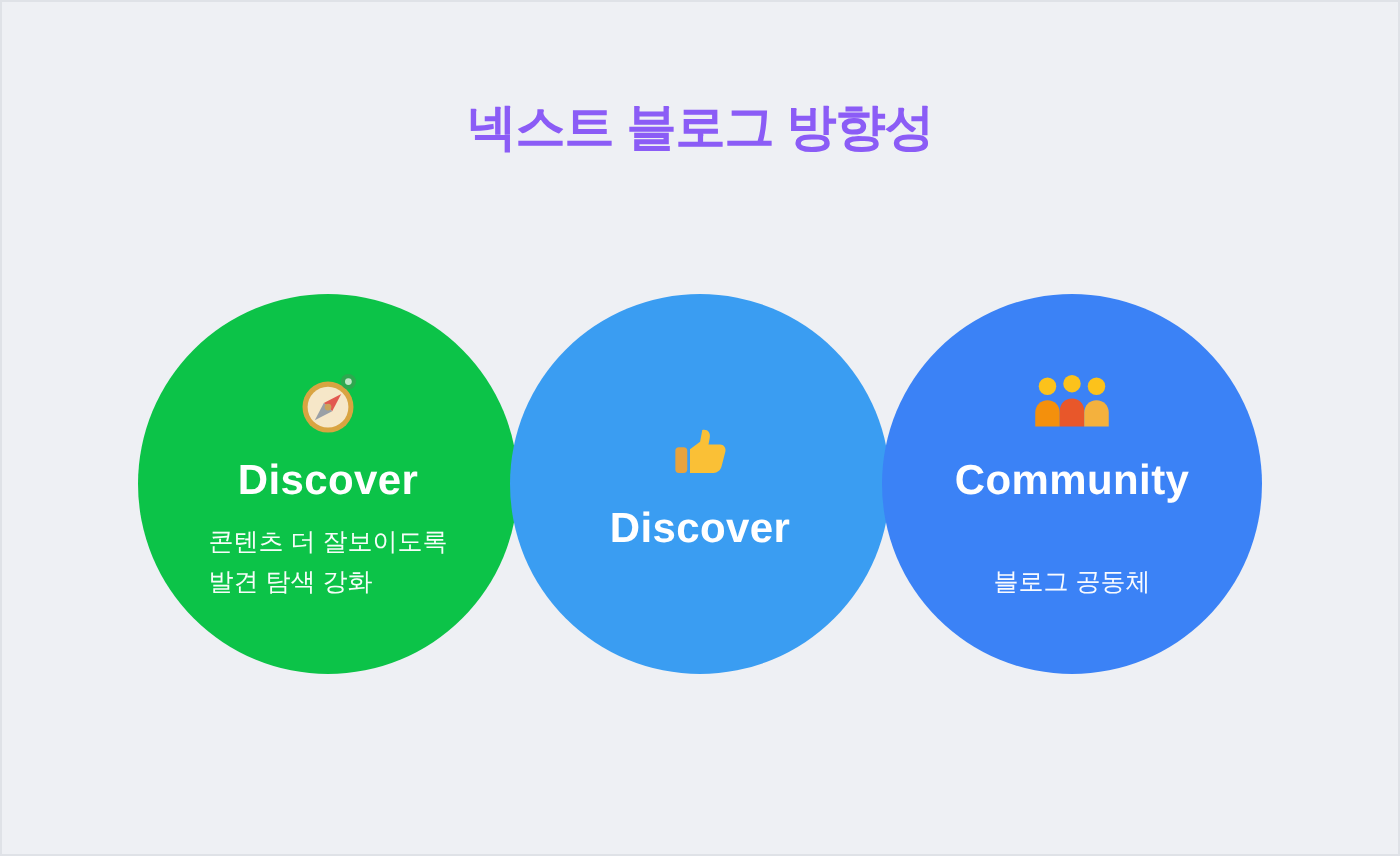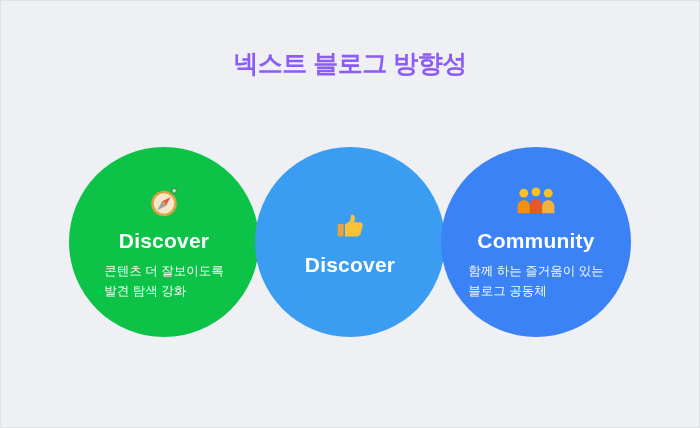--- a/index.html
+++ b/index.html
@@ -116,19 +116,19 @@
           <circle cx="10" cy="8" r="5" fill="#fcc21b"></circle>
           <path d="M3 31v-8c0-4 3-7 7-7s7 3 7 7v8z" fill="#f4900c"></path>
           <circle cx="24" cy="6.5" r="5" fill="#fcc21b"></circle>
           <path d="M17 31v-9c0-4 3-7 7-7s7 3 7 7v9z" fill="#e8572a"></path>
           <circle cx="38" cy="8" r="5" fill="#fcc21b"></circle>
           <path d="M31 31v-8c0-4 3-7 7-7s7 3 7 7v8z" fill="#f4b13d"></path>
         </svg>
       </span>
       <div class="circle-title">Community</div>
       <div class="circle-desc">
-        <span>함께 하는 즐거움이 있는</span><br>
+        <br>
         <span>블로그 공동체</span>
       </div>
     </div>
 
   </div>
 </div>
 
 </body></html>

